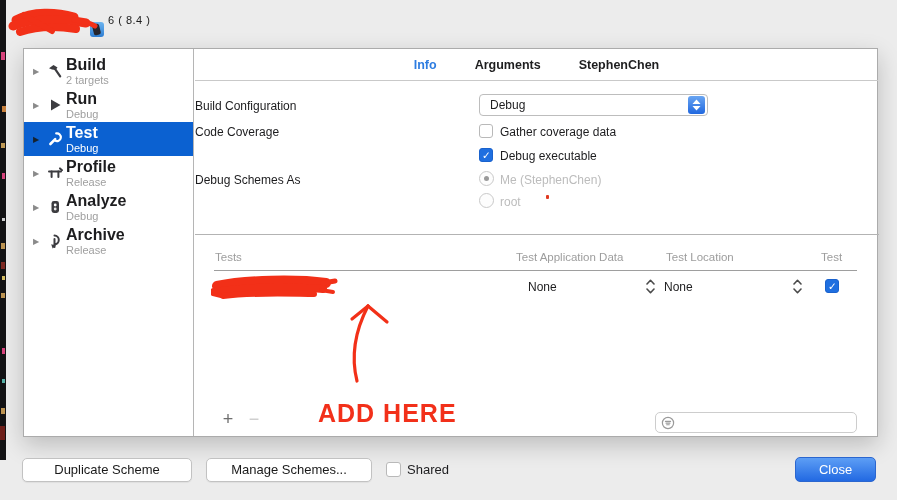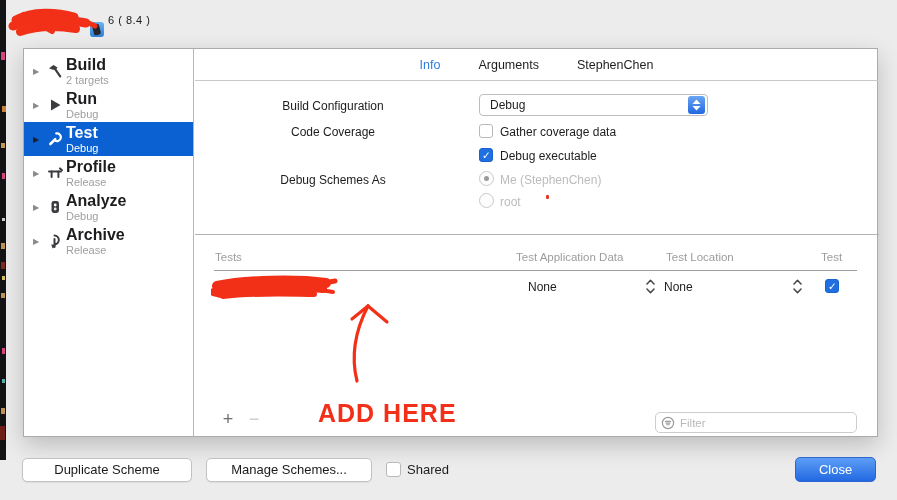--- a/index.html
+++ b/index.html
@@ -30,24 +30,24 @@
   .side-item .txt { line-height:1; }
   .side-item .t { font-size:16px; font-weight:700; color:#1d1d1f; margin-bottom:2px; }
   .side-item .s { font-size:11px; color:#9f9f9f; }
   .side-item.selected { background:#0b61d1; }
   .side-item.selected .t, .side-item.selected .s { color:#fff; }
   .side-item.selected .disc { color:#16222e; }
   .icon-svg { display:block; }
 
   
   #tabbar { left:171px; top:0; width:683px; height:32px; display:flex; justify-content:center; align-items:center; gap:38px; border-bottom:1px solid #c9c9c9; }
-  .tab { font-size:12.5px; color:#1e1e1f; cursor:default; }
+  .tab { font-size:12.5px; color:#1e1e1f; cursor:default;font-weight:bold; }
   .tab.selected { color:#2e7de1; }
 
-  .flabel { position:absolute; left:171px; width:276px; text-align:center; font-size:12px; color:#1c1c1e; }
+  .flabel { position:absolute; left:171px; width:276px; text-align:left; font-size:12px; color:#1c1c1e; }
   #select-box { left:455px; top:45px; width:229px; height:22px; border:1px solid #bdbdbd; border-radius:4px; background:#fff; }
   #select-box .val { position:absolute; left:10px; top:0; line-height:20px; font-size:12px; }
   .stepper-btn { position:absolute; right:2px; top:1px; width:17px; height:18px; border-radius:3px;
     background:linear-gradient(#69a5f2,#2168df); display:flex; align-items:center; justify-content:center; }
 
   .cb { position:absolute; width:14px; height:14px; border:1px solid #b9b9b9; border-radius:3px; background:#fff; }
   .cb.checked { background:#1f6fe0; border-color:#1a62cd; }
   .cb.checked::after { content:"✓"; color:#fff; font-size:10.5px; font-weight:700; position:absolute; left:2px; top:0px; }
   .opt-text { position:absolute; font-size:12px; color:#1d1d1f; line-height:15px; }
   .radio { position:absolute; width:15px; height:15px; border:1px solid #c9c9c9; border-radius:50%; background:#fdfdfd; }
@@ -288,21 +288,20 @@
 
   <div class="abs" id="filter-field">
     <svg width="14" height="14" viewBox="0 0 14 14">
       <circle cx="7" cy="7" r="5.6" stroke="#9a9a9a" stroke-width="1.2" fill="none"></circle>
       <g stroke="#9a9a9a" stroke-width="1.1" stroke-linecap="round">
         <path d="M4.4 5.4 H9.6"></path>
           <path d="M5 7.1 H9"></path>
           <path d="M5.7 8.8 H8.3"></path>
       </g>
     </svg>
-    <input type="text" placeholder="Filter" style="">
   </div>
 
   <svg class="abs annot" style="left:317px; top:248px;" width="60" height="90" viewBox="0 0 60 90">
     <g stroke="#f23018" fill="none" stroke-width="3.2" stroke-linecap="round">
       <path d="M16,84 C10,60 14,34 27,9"></path>
       <path d="M27,9 L11,22"></path>
       <path d="M27,9 L46,25"></path>
     </g>
   </svg>
   <div class="abs annot" id="add-here">ADD HERE</div>

